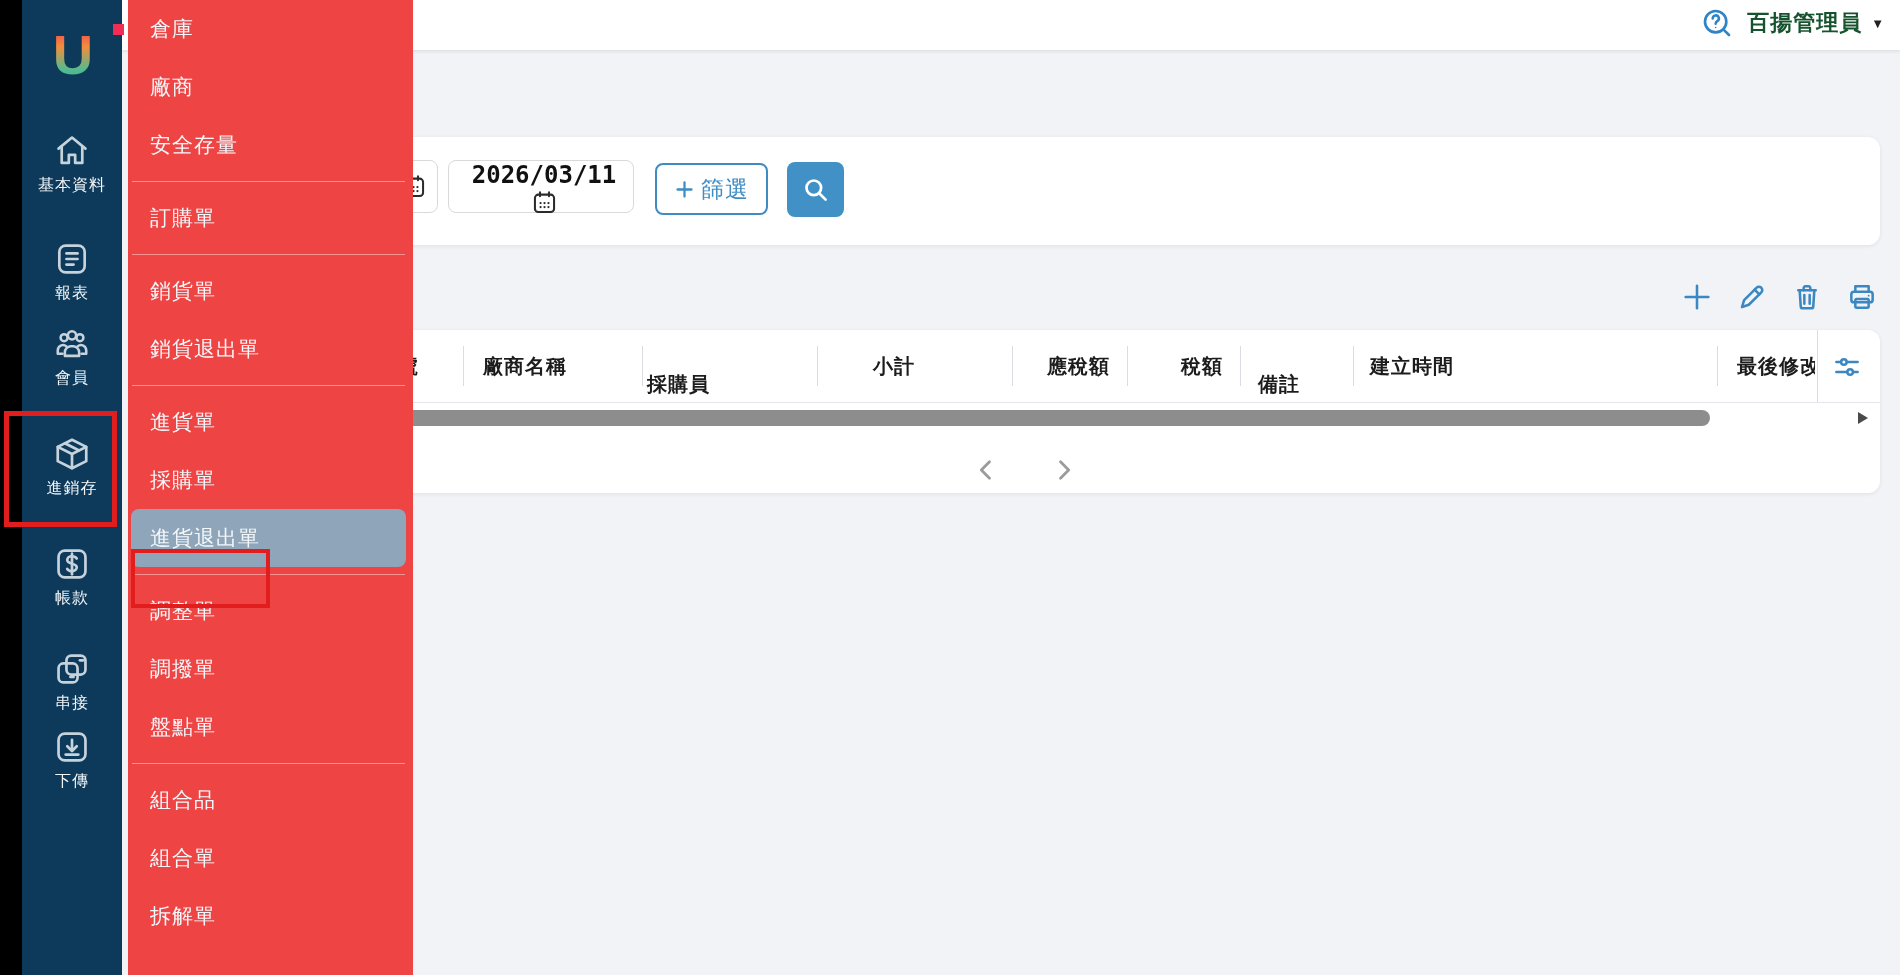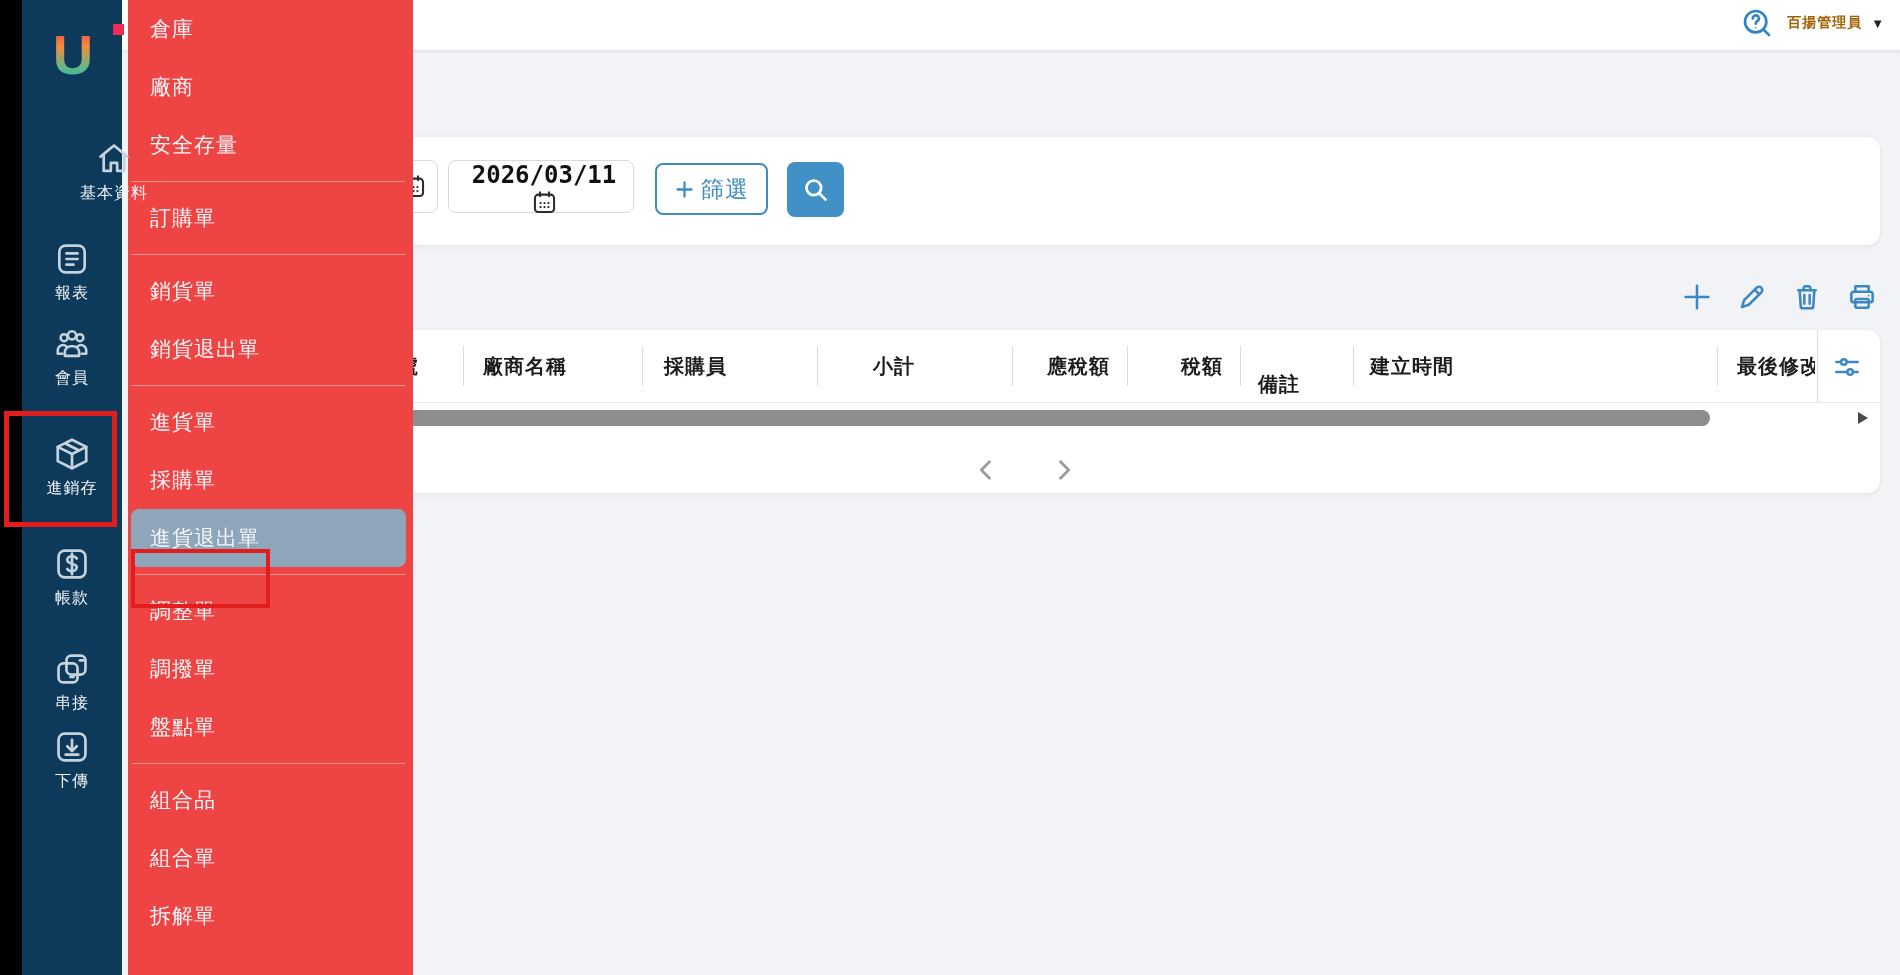--- a/index.html
+++ b/index.html
@@ -13,40 +13,40 @@
   
   .sidebar { position:absolute; left:22px; top:0; width:100px; height:100%; background:#0d3a5a; z-index:60; }
   .logo { position:absolute; left:0; top:22px; width:100%; text-align:center; }
   .logo-u { font-size:56px; font-weight:800; letter-spacing:-2px;
             background:linear-gradient(180deg,#ef2d55 0%,#f38d3c 38%,#59b98c 72%,#24b49e 100%);
             -webkit-background-clip:text; background-clip:text; color:transparent; display:inline-block; position:relative; }
   .logo-dot { position:absolute; right:-2px; top:2px; width:11px; height:11px; background:#ef2d55; }
   .side-item { position:absolute; left:0; width:100%; text-align:center; color:#e9eef3; cursor:pointer; }
   .side-item .sicon { display:block; margin:0 auto 5px auto; width:38px; height:38px; color:#c6d2dc; }
   .side-item .slabel { font-size:16px; letter-spacing:1px; color:#f2f5f8; }
-  .si-1{top:140px;margin-left:42px;} .si-2{top:240px;} .si-3{top:325px;} .si-4{top:435px;} .si-5{top:545px;} .si-6{top:650px;} .si-7{top:728px;}
+  .si-1{top:132px;} .si-2{top:240px;} .si-3{top:325px;} .si-4{top:435px;} .si-5{top:545px;} .si-6{top:650px;} .si-7{top:728px;}
 
   
   .flyout { position:absolute; left:128px; top:0; width:285px; height:100%; background:#ef4444; z-index:50; }
   .fly-item { height:58px; line-height:58px; padding-left:22px; font-size:21px; color:#f3f7fa; letter-spacing:1px; cursor:pointer; white-space:nowrap; }
   .fly-item.active { background:#8fa6ba; border-radius:8px; margin:0 7px 0 3px; padding-left:19px; }
   .fly-divider { height:1px; background:rgba(255,255,255,0.42); margin:7px 8px 7px 4px; }
 
   
   .anno { position:absolute; border:5px solid #e11d1d; z-index:100; pointer-events:none; }
   .anno-sidebar { left:4px; top:411px; width:113px; height:116px; }
   .anno-flyout { left:131px; top:549px; width:139px; height:59px; border-width:4px; }
 
   
   .main { position:absolute; left:122px; top:0; right:0; bottom:0; z-index:10; }
   .topbar { position:absolute; left:0; top:0; right:0; height:50px; background:#fff; box-shadow:0 2px 3px rgba(0,0,0,0.07); }
   .topbar-right { position:absolute; right:16px; top:0; height:46px; display:flex; align-items:center; gap:14px; }
   .help-btn { width:32px; height:32px; color:#2e84c6; cursor:pointer; }
   .user-menu { display:flex; align-items:center; gap:9px; cursor:pointer; }
-  .user-name { font-size:14px; font-weight:700; color:#a16207; letter-spacing:1px; }
+  .user-name { font-size:22px; font-weight:700; color:#14532d; letter-spacing:1px; }
   .caret-down { font-size:13px; color:#222; }
 
   
   .card { background:#fff; border-radius:12px; box-shadow:0 1px 4px rgba(0,0,0,0.08); position:absolute; }
   .filter-card { left:48px; right:20px; top:137px; height:108px; }
   .date-field { position:absolute; top:23px; height:53px; border:1px solid #d9d9d9; border-radius:8px; background:#fff;
                 display:flex; align-items:center; cursor:pointer; }
   .date-field-1 { left:50px; width:218px; justify-content:flex-end; padding-right:10px; }
   .date-field-2 { left:278px; width:186px; padding:0 12px 0 18px; justify-content:space-between;flex-direction:column; }
   .date-text { font-family:"DejaVu Sans Mono","Liberation Mono",monospace; font-size:24px; font-weight:600; color:#111; }
@@ -192,21 +192,21 @@
             <circle cx="17" cy="11" r="0.7" fill="currentColor" stroke="none"></circle>
         </svg>
       </button>
     </div>
 
     <div class="card table-card">
       <div class="th-cell" style="left:228px;">號</div>
       <div class="col-div" style="left:293px;"></div>
       <div class="th-cell" style="left:313px;">廠商名稱</div>
       <div class="col-div" style="left:472px;"></div>
-      <div class="th-cell" style="left:494px;">採購員</div>
+      <div class="th-cell" style="left:477px;margin-top:18px;">採購員</div>
       <div class="col-div" style="left:647px;"></div>
       <div class="th-cell th-right" style="left:659px; width:86px;">小計</div>
       <div class="col-div" style="left:842px;"></div>
       <div class="th-cell th-right" style="left:854px; width:86px;">應稅額</div>
       <div class="col-div" style="left:957px;"></div>
       <div class="th-cell th-right" style="left:969px; width:84px;">稅額</div>
       <div class="col-div" style="left:1070px;"></div>
       <div class="th-cell" style="left:1088px;margin-top:18px;">備註</div>
       <div class="col-div" style="left:1183px;"></div>
       <div class="th-cell" style="left:1200px;">建立時間</div>

